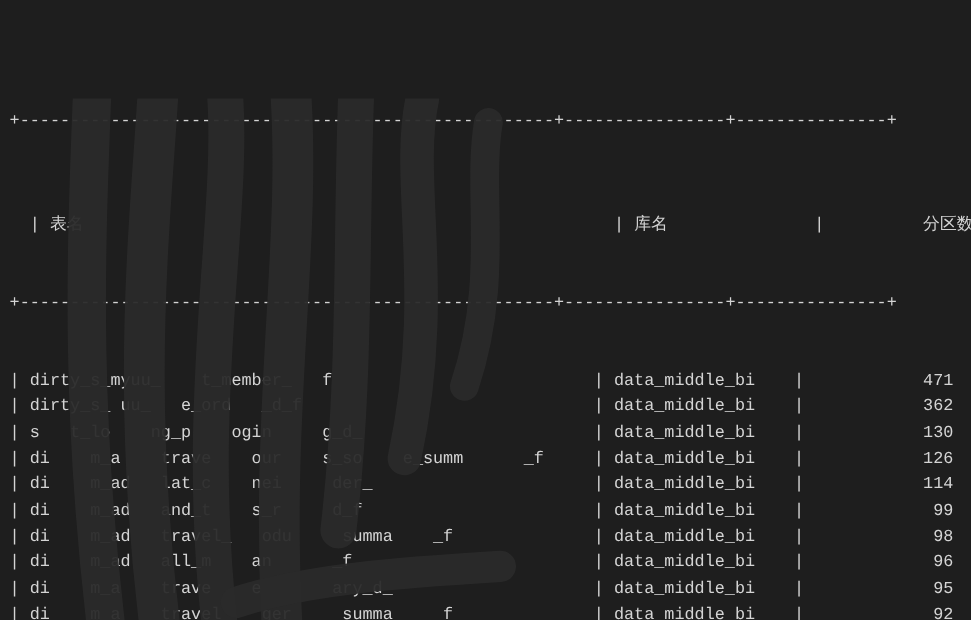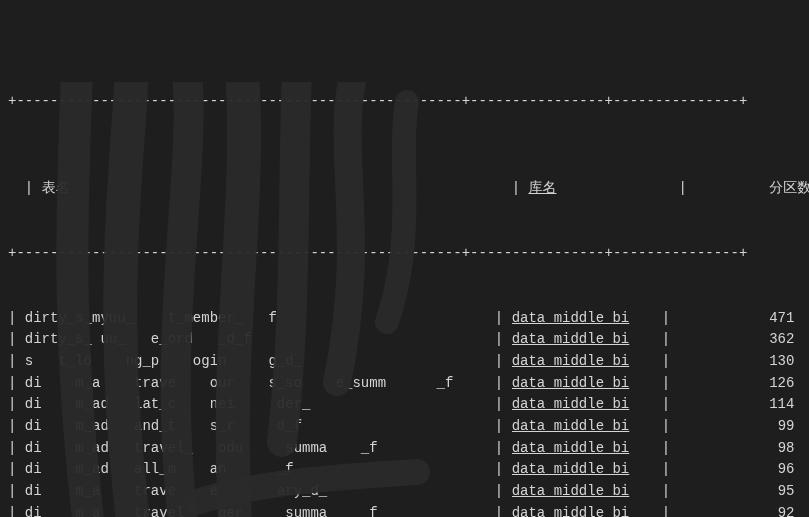--- a/index.html
+++ b/index.html
@@ -28,21 +28,20 @@
       display: inline-block;
       width: 470px;
       overflow: hidden;
       vertical-align: top;
     }
     .col-db {
       display: inline-block;
       width: 150px;
       overflow: hidden;
       vertical-align: top;
-      text-decoration: underline;
     }
     .col-part {
       display: inline-block;
       width: 120px;
       text-align: right;
       vertical-align: top;
       padding-right: 4px;
     }
     .pipe {
       color: #d4d4d4;

